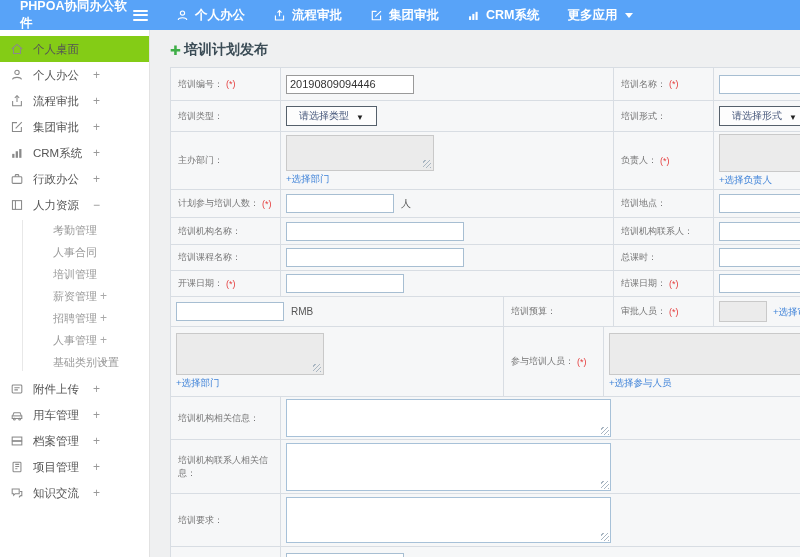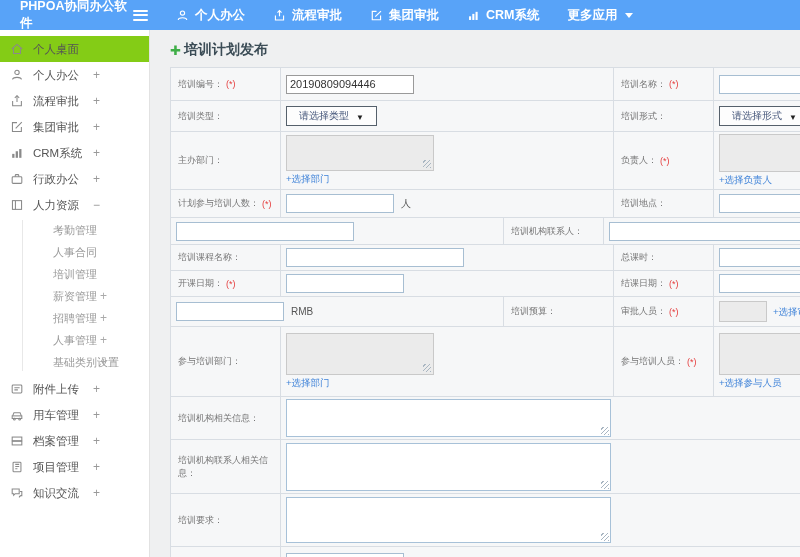--- a/index.html
+++ b/index.html
@@ -362,20 +362,23 @@
       </div>
       <div class="cell lab lab2">
         <span>培训地点：</span>
       </div>
       <div class="cell fld2">
         <input class="inp w300" value="" style="">
       </div>
     </div>
 
     <div class="frow h27">
+      <div class="cell lab lab1">
+        <span>培训机构名称：</span>
+      </div>
       <div class="cell fld1">
         <input class="inp w178" value="" style="">
       </div>
       <div class="cell lab lab2">
         <span>培训机构联系人：</span>
       </div>
       <div class="cell fld2">
         <input class="inp w300" value="" style="">
       </div>
     </div>
@@ -426,23 +429,20 @@
       </div>
       <div class="cell fld2">
         <div class="approve-line">
           <div class="graybox gb-tiny"></div>
           <a class="slink">+选择审批人员</a>
         </div>
       </div>
     </div>
 
     <div class="frow h70">
-      <div class="cell lab lab1">
-        <span>参与培训部门：</span>
-      </div>
       <div class="cell fld1 col">
         <div class="graybox gb-m">
             <span class="grip"></span>
           </div>
         <a class="slink">+选择部门</a>
       </div>
       <div class="cell lab lab2">
         <span>参与培训人员：</span>
           <span class="req">(*)</span>
       </div>

